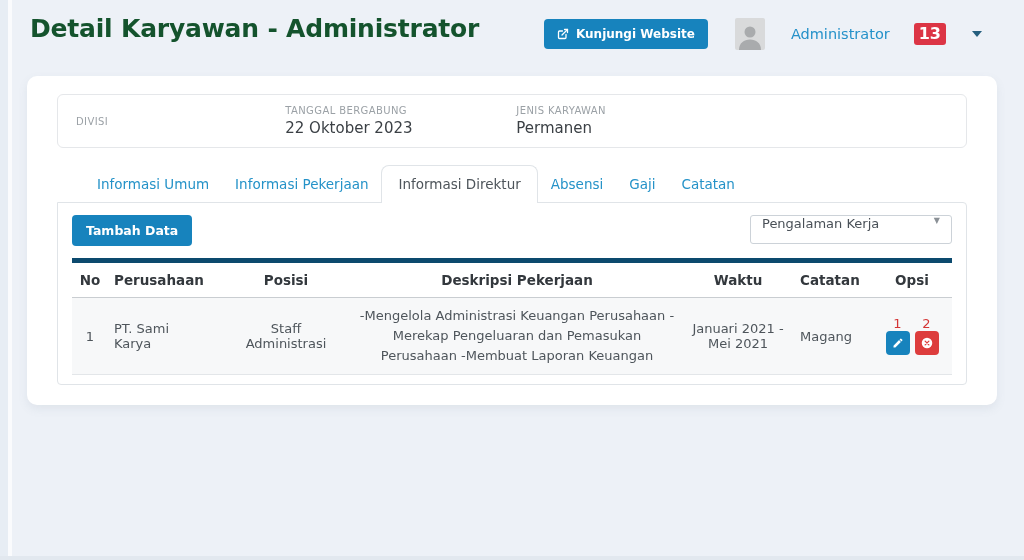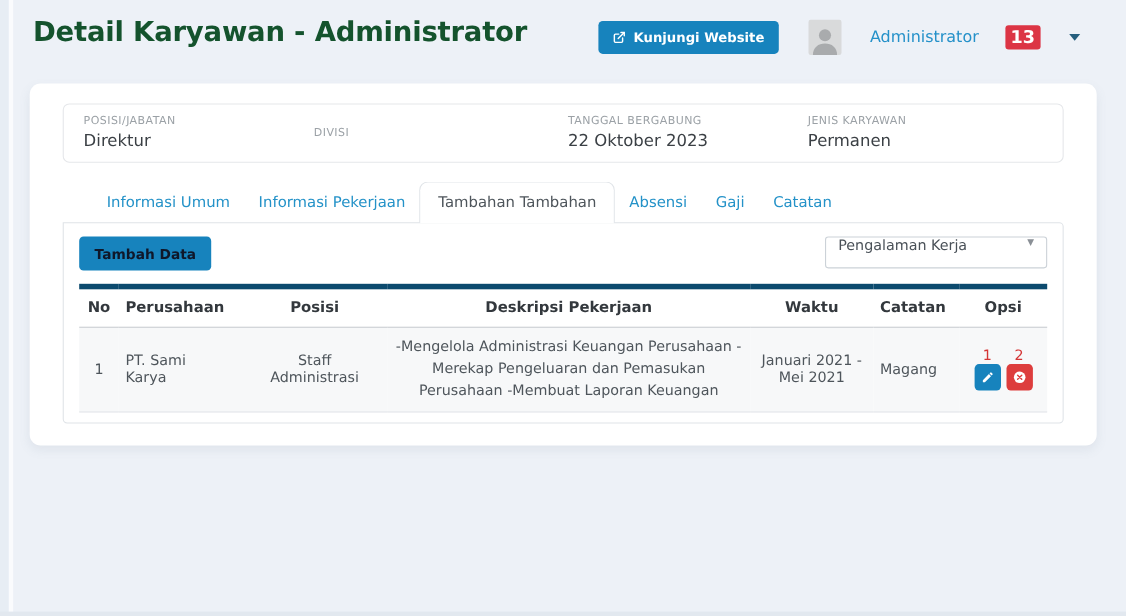--- a/index.html
+++ b/index.html
@@ -79,21 +79,21 @@
   }
 
   
   .tab-content {
     position:absolute; left:30px; top:126px; width:910px; height:183px;
     border:1px solid #e0e4e8; border-radius:0 4px 4px 4px; background:#fff;
     padding:12px 14px 0 14px; z-index:1;
   }
   .toolbar { display:flex; justify-content:space-between; align-items:flex-start; }
   .add-btn {
-    background:#1783bd; color:#0f172a; border:none; border-radius:4px;
+    background:#1783bd; color:#ffffff; border:none; border-radius:4px;
     font-family:inherit; font-size:12.5px; font-weight:600;
     padding:8px 14px; cursor:pointer;
   }
   .select {
     width:202px; height:29px; border:1px solid #ccd2d8; border-radius:3px;
     display:flex; align-items:flex-start; justify-content:space-between;
     padding:0 11px; font-size:13px; color:#495057; cursor:pointer; background:#fff;
   }
   .select .sel-caret { font-size:8px; color:#8a9096; }
 
@@ -157,40 +157,36 @@
 
     <span class="user-name">Administrator</span>
     <span class="badge">13</span>
     <span class="caret-down"></span>
   </div>
 
   <div class="card">
 
     <div class="summary">
       <div class="field">
-        <span class="lbl">POSISI/JABATAN</span>
-        <span class="val">Direktur</span>
-      </div>
-      <div class="field">
         <span class="lbl">DIVISI</span>
       </div>
       <div class="field">
         <span class="lbl">TANGGAL BERGABUNG</span>
         <span class="val">22 Oktober 2023</span>
       </div>
       <div class="field">
         <span class="lbl">JENIS KARYAWAN</span>
         <span class="val">Permanen</span>
       </div>
     </div>
 
     <nav class="tabs">
       <div class="tab">Informasi Umum</div>
       <div class="tab">Informasi Pekerjaan</div>
-      <div class="tab active">Tambahan Tambahan</div>
+      <div class="tab active">Informasi Direktur</div>
       <div class="tab">Absensi</div>
       <div class="tab">Gaji</div>
       <div class="tab">Catatan</div>
     </nav>
 
     <section class="tab-content">
       <div class="toolbar">
         <button class="add-btn">Tambah Data</button>
         <div class="select">
           <span>Pengalaman Kerja</span>

